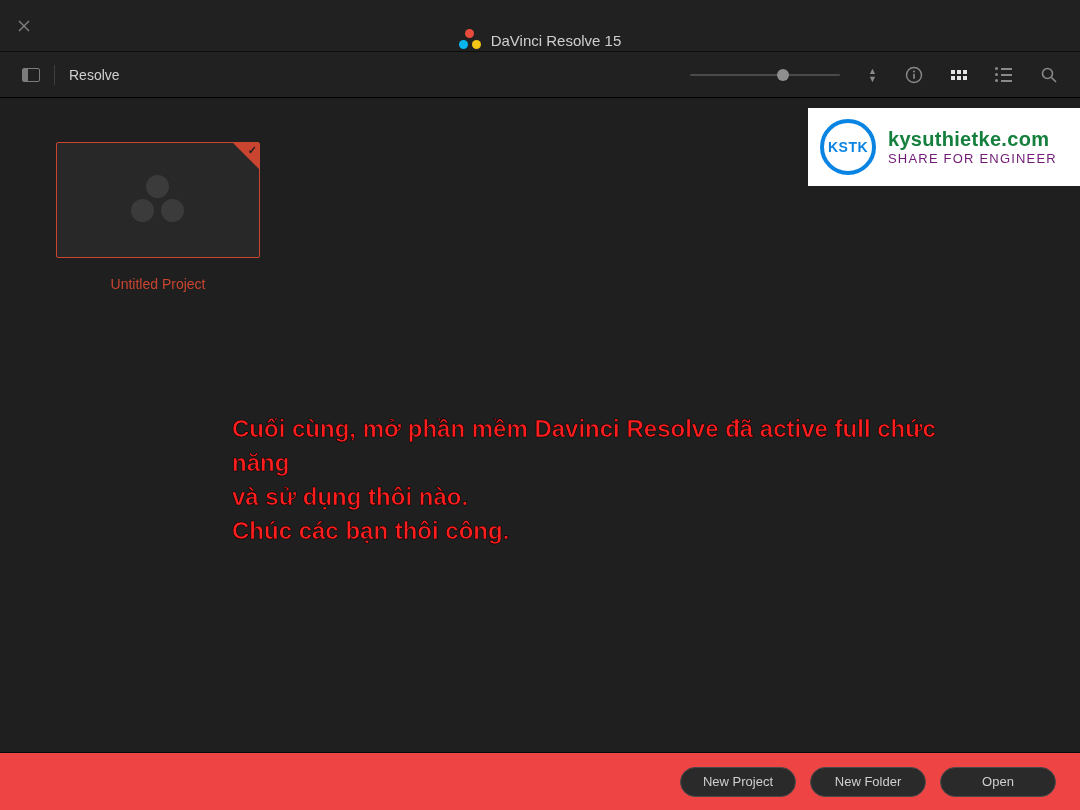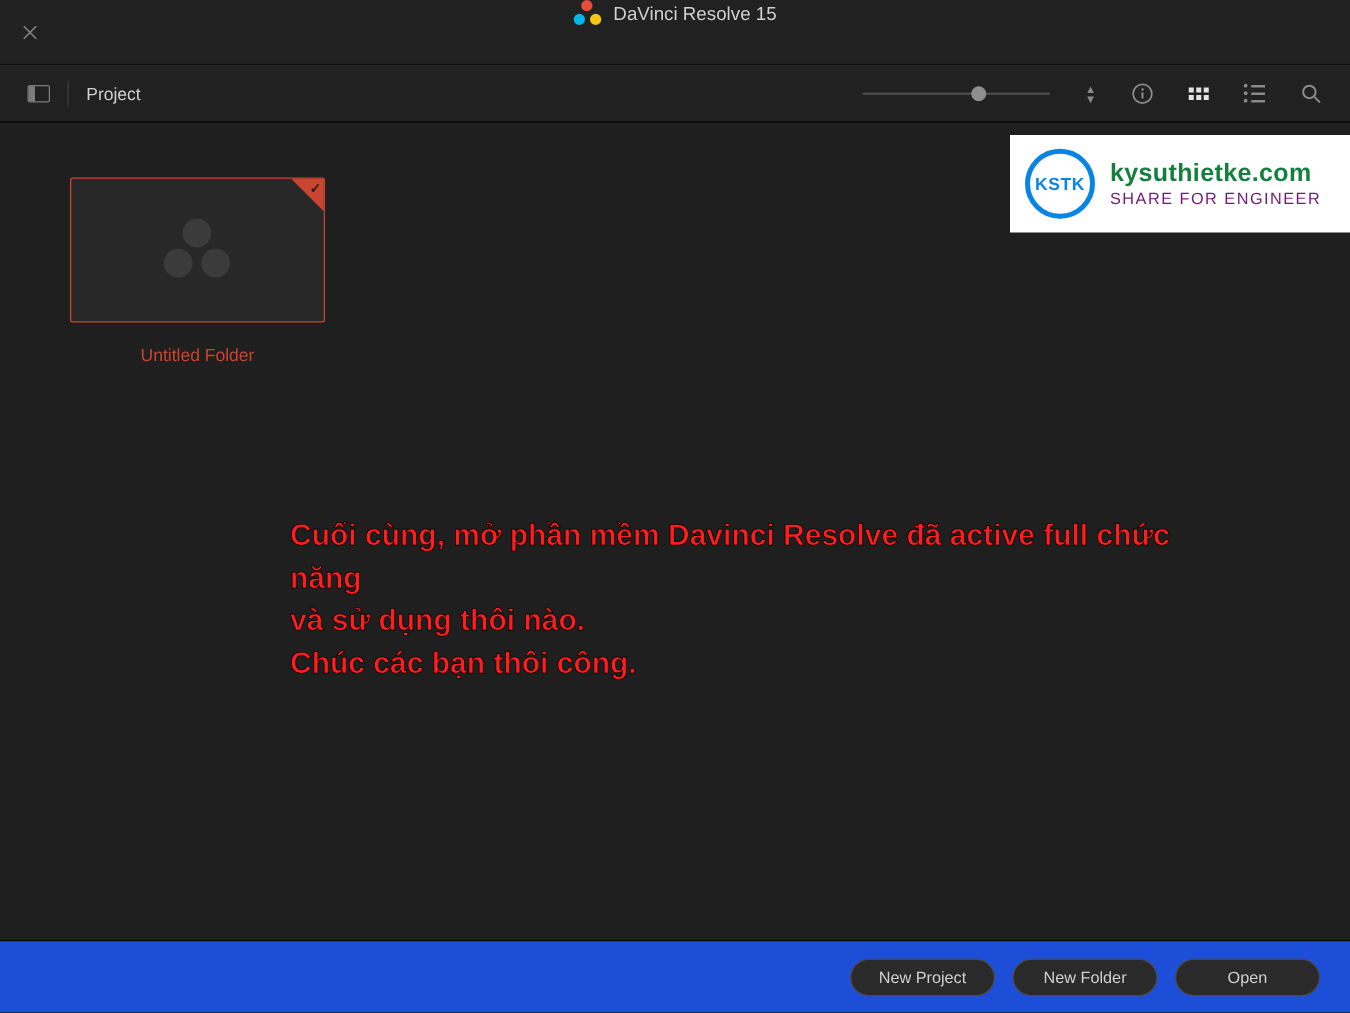--- a/index.html
+++ b/index.html
@@ -8,21 +8,21 @@
     background: #1f1f1f;
     font-family: "Segoe UI", "Helvetica Neue", Arial, sans-serif;
     color: #b8b8b8;
     position: relative;
   }
 
   
   .titlebar {
     height: 52px;
     display: flex;
-    align-items: flex-start;
+    align-items: flex-end;
     justify-content: center;
     position: relative;
     border-bottom: 1px solid #0d0d0d;
     background: #212121;
   }
   .titlebar .close {
     position: absolute;
     left: 18px;
     top: 0;
     height: 52px;
@@ -138,21 +138,21 @@
     -webkit-text-stroke: 0.6px #000;
     font-family: Tahoma, Verdana, "Segoe UI", sans-serif;
     font-size:24px; line-height:34px;font-weight:bold;
   }
 
   
   .footer {
     position:absolute; left:0; right:0; bottom:0;
     height:58px;
     border-top:1px solid #0a0a0a;
-    background:#1d4ed8;
+    background:#ef4444;
     display:flex; align-items:center; justify-content:flex-end;
     padding:0 24px; gap:14px;
   }
   .btn {
     min-width:116px; height:30px; padding:0 22px;
     border:1px solid #4a4a4a; border-radius:15px;
     background:#2a2a2a; color:#cfcfcf;
     font-size:13px; display:flex; align-items:center; justify-content:center;
     cursor:pointer;
   }
@@ -176,21 +176,21 @@
         <span class="c"></span>
     </div>
     <span>DaVinci Resolve 15</span>
   </div>
 </div>
 
 <div class="toolbar">
   <div class="left">
     <div class="sidebar-toggle"></div>
     <div class="vdiv"></div>
-    <div class="crumb">Project</div>
+    <div class="crumb">Resolve</div>
   </div>
   <div class="right">
     <div class="zoom-slider">
       <div class="track">
           <div class="knob" style="left:58%"></div>
         </div>
     </div>
     <div class="icon-btn">
       <div class="sort-arrows">
         <span>▲</span>
@@ -234,21 +234,21 @@
 
   <div>
     <div class="thumb">
       <div class="corner"></div>
       <div class="davinci-mark">
         <span class="a"></span>
           <span class="b"></span>
           <span class="c"></span>
       </div>
     </div>
-    <div class="thumb-label">Untitled Folder</div>
+    <div class="thumb-label">Untitled Project</div>
   </div>
 
   <div class="watermark">
     <div class="logo">KSTK</div>
     <div class="txt">
       <div class="l1">kysuthietke.com</div>
       <div class="l2">SHARE FOR ENGINEER</div>
     </div>
   </div>
 

